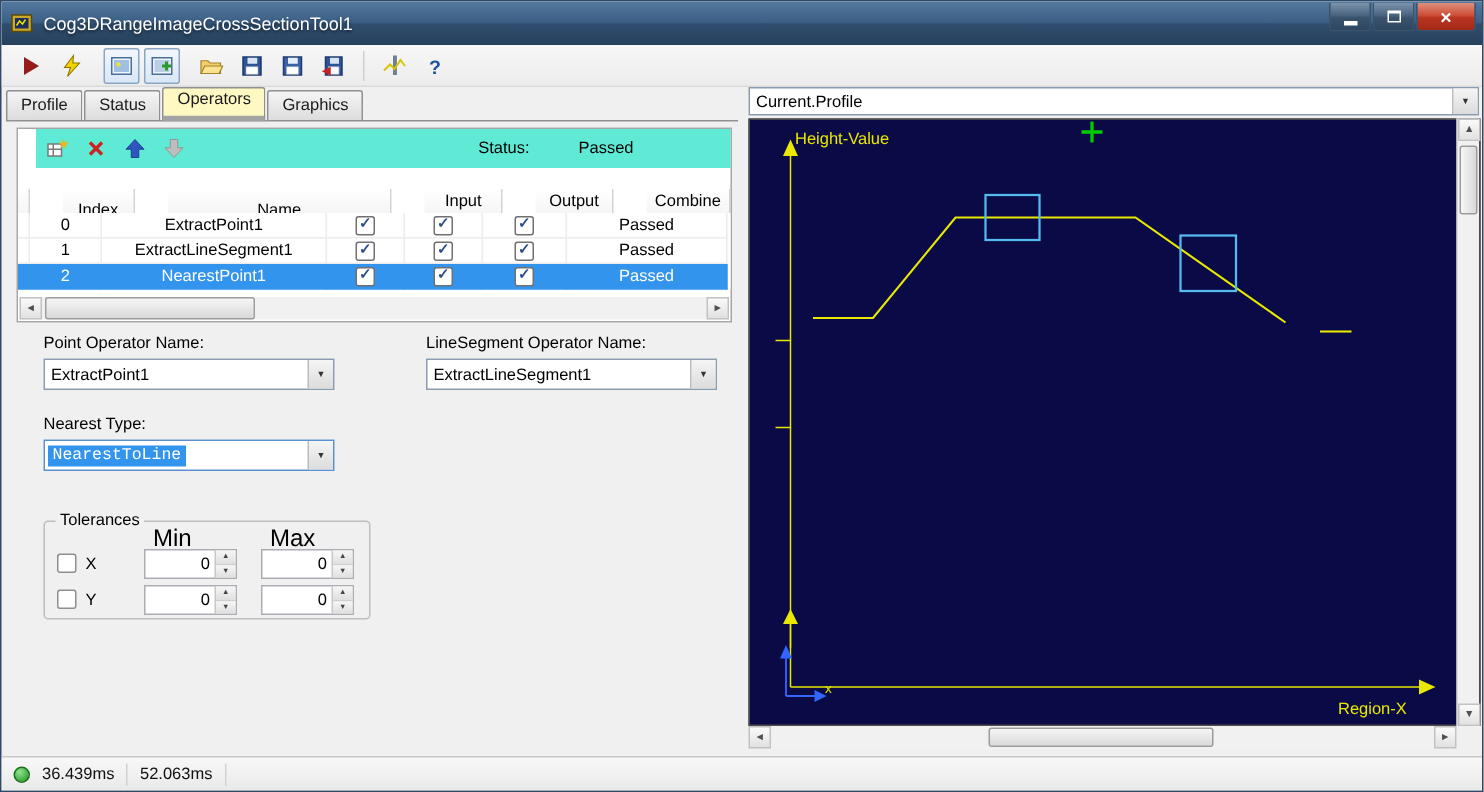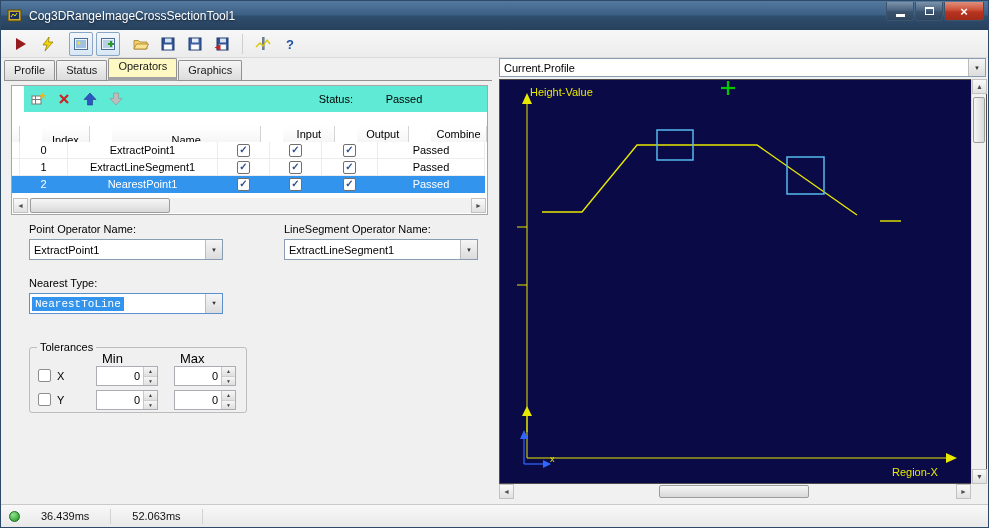--- a/index.html
+++ b/index.html
@@ -81,21 +81,21 @@
   .combo { position:absolute; height:21px; background:#fff; border:1px solid #8a9cb2;
     display:flex; align-items:center; justify-content:space-between;gap:36px; }
   .cval { font-size:11px; padding-left:4px; white-space:nowrap; }
   .carrow { width:17px; align-self:stretch; display:flex; align-items:center; justify-content:center;
     font-size:6px; color:#333; background:linear-gradient(#f5f5f5,#dcdcdc); border-left:1px solid #bcbcbc; }
   .combo.focused { border-color:#5a8fd0;font-family:Liberation Mono, monospace; }
   .combo.focused .cval { background:#3294ec; color:#fff; margin-left:2px; padding:1px 3px; }
 
   .groupbox { position:absolute; border:1px solid #bdbdbd; border-radius:3px; }
   .gb-title { position:absolute; top:-7px; left:7px; background:#f0f0f0; padding:0 3px; font-size:11px; }
-  .col-lbl { position:absolute; font-size:13px; }
+  .col-lbl { position:absolute; font-size:16px; }
   .fcbx { position:absolute; width:13px; height:13px; background:#fff; border:1px solid #8e8e8e;
     border-radius:2px; }
   .ax-lbl { position:absolute; font-size:11px; }
   .spinner { position:absolute; width:62px; height:20px; background:#fff; border:1px solid #abadb3;
     display:flex; }
   .spv { flex:1; font-size:11px; text-align:right; padding:3px 3px 0 0; }
   .spb { width:14px; display:flex; flex-direction:column; border-left:1px solid #c8c8c8; }
   .su,.sd { flex:1; display:flex; align-items:center; justify-content:center; font-size:5px;
     color:#444; background:linear-gradient(#f6f6f6,#dfdfdf); }
   .su { border-bottom:1px solid #cfcfcf; }
@@ -109,21 +109,21 @@
   .vthumb { position:absolute; left:1px; right:1px; background:linear-gradient(90deg,#f6f6f6,#d9d9d9);
     border:1px solid #9c9c9c; border-radius:2px; }
   .hscroll { position:absolute; background:#f1f1f1; }
   .hscroll .sarrow.left { left:0; top:0; } .hscroll .sarrow.right { right:0; top:0; }
   .hthumb { position:absolute; top:1px; bottom:1px; background:linear-gradient(#f6f6f6,#d9d9d9);
     border:1px solid #9c9c9c; border-radius:2px; }
 
   
   .statusbar { position:absolute; left:0; right:0; bottom:0; height:23px;
     background:linear-gradient(#f8f8f8,#e9e9e9); border-top:1px solid #c9c9c9;
-    display:flex; align-items:center; padding-left:8px; gap:21px; }
+    display:flex; align-items:center; padding-left:8px; gap:8px; }
   .led { width:11px; height:11px; border-radius:50%; border:1px solid #187018;
     background:radial-gradient(circle at 35% 30%, #8fe58f, #1f8f1f); }
   .sb-text { font-size:11px; color:#111; }
   .sb-sep { width:1px; height:15px; background:#d2d2d2; }
 </style>
 </head>
 <body>
 
 <div class="win">
 

